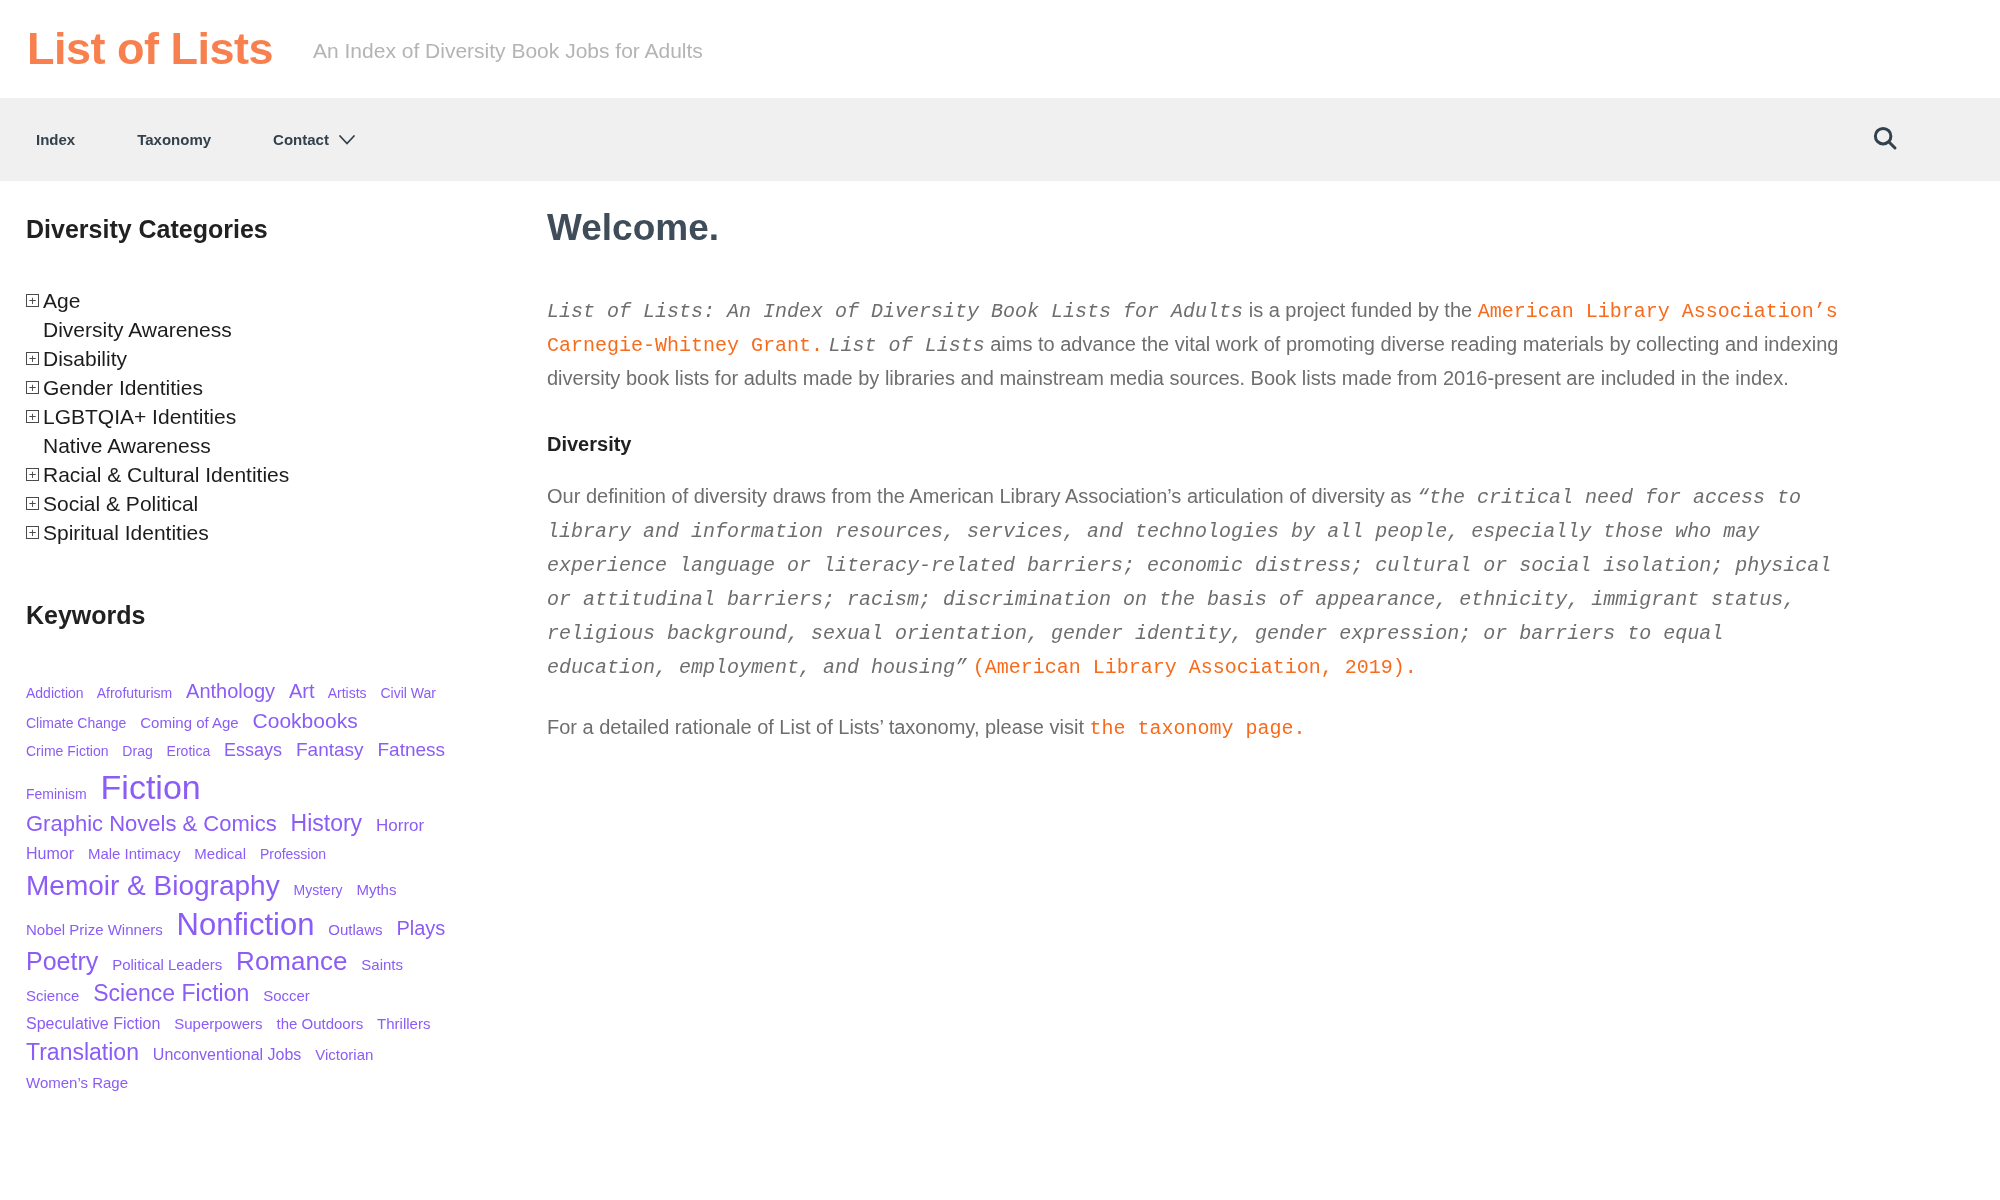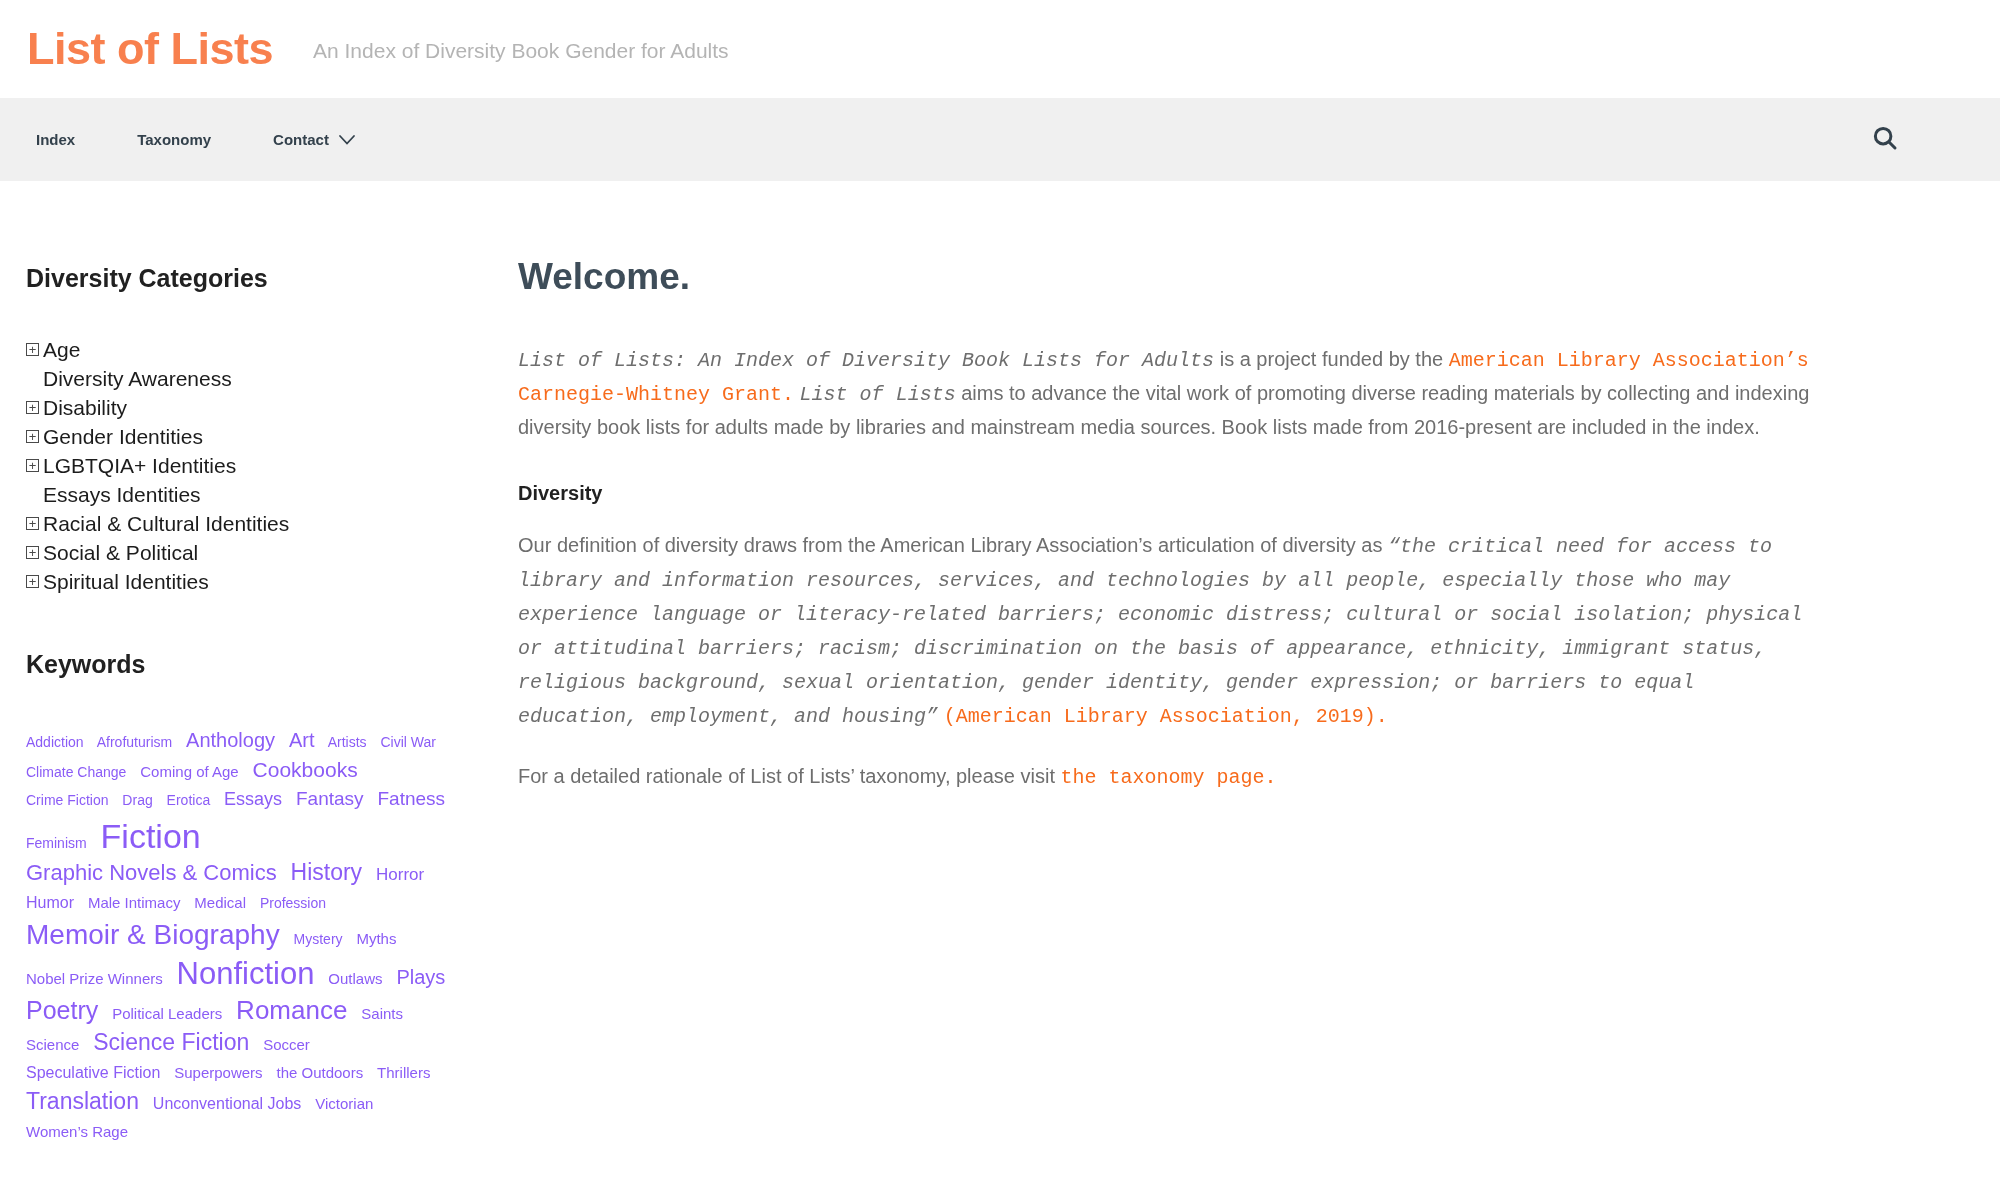--- a/index.html
+++ b/index.html
@@ -13,21 +13,21 @@
 
   
   .nav-bar { position: relative; height: 83px; background: #f0f0f0; display: flex; align-items: center; padding-left: 36px; }
   .nav-item { display: flex; align-items: center; font-size: 15px; font-weight: 700; color: #33414c;
     margin-right: 62px; cursor: pointer; }
   .nav-item .chev { margin-left: 9px; margin-top: 2px; }
   .search-btn { position: absolute; right: 98px; top: 50%; transform: translateY(-50%); cursor: pointer;
     width: 34px; height: 34px; display: flex; align-items: center; justify-content: center; }
 
   
-  .content { display: flex; padding: 75px 0 0 26px; }
+  .content { display: flex; padding: 26px 0 0 26px; gap: 29px; }
   .sidebar { width: 492px; flex-shrink: 0; }
   .main { width: 1292px; }
 
   
   .widget-title { font-size: 25px; font-weight: 700; color: #212121; margin: 8px 0 0 0; }
   .cat-list { list-style: none; margin: 46px 0 0 0; padding: 0; }
   .cat-list li { position: relative; padding-left: 17px; margin-bottom: 7px; font-size: 21px;
     line-height: 22px; color: #1c1c1c; cursor: pointer; }
   .expand-box { position: absolute; left: -17px; top: 4px; width: 13px; height: 13px;
     border: 1px solid #4a4a4a; display: inline-block; }
@@ -44,21 +44,21 @@
   .main p { font-size: 20px; line-height: 33px; color: #6e6e6e; margin: 0 0 27px 0; }
   .seg-normal { font-style: normal; }
   .seg-italic { font-style: italic; font-family: Liberation Mono, monospace; }
   .seg-link { color: #f76b1c; text-decoration: none; cursor: pointer; font-family: Liberation Mono, monospace; }
 </style>
 </head>
 <body>
 
 <header class="site-header">
   <div class="site-title">List of Lists</div>
-  <div class="site-tagline">An Index of Diversity Book Gender for Adults</div>
+  <div class="site-tagline">An Index of Diversity Book Jobs for Adults</div>
 </header>
 
 <nav class="nav-bar">
   <div id="nav-items" style="display: flex;">
       <div class="nav-item">
         <span>Index</span>
       </div>
       <div class="nav-item">
         <span>Taxonomy</span>
       </div>
@@ -82,21 +82,21 @@
 <div class="content">
 
   <aside class="sidebar">
     <h3 class="widget-title">Diversity Categories</h3>
     <ul class="cat-list" id="cat-list">
         <li><span class="expand-box"></span><span>Age</span></li>
         <li><span>Diversity Awareness</span></li>
         <li><span class="expand-box"></span><span>Disability</span></li>
         <li><span class="expand-box"></span><span>Gender Identities</span></li>
         <li><span class="expand-box"></span><span>LGBTQIA+ Identities</span></li>
-        <li><span>Essays Identities</span></li>
+        <li><span>Native Awareness</span></li>
         <li><span class="expand-box"></span><span>Racial &amp; Cultural Identities</span></li>
         <li><span class="expand-box"></span><span>Social &amp; Political</span></li>
         <li><span class="expand-box"></span><span>Spiritual Identities</span></li>
       </ul>
 
     <h3 class="widget-title kw-title">Keywords</h3>
     <div class="tag-cloud" id="tag-cloud"><span class="tag" style="font-size: 14px;">Addiction</span> <span class="tag" style="font-size: 14px;">Afrofuturism</span> <span class="tag" style="font-size: 20px;">Anthology</span> <span class="tag" style="font-size: 20px;">Art</span> <span class="tag" style="font-size: 14px;">Artists</span> <span class="tag" style="font-size: 14px;">Civil War</span> <span class="tag" style="font-size: 14px;">Climate Change</span> <span class="tag" style="font-size: 15px;">Coming of Age</span> <span class="tag" style="font-size: 21px;">Cookbooks</span> <span class="tag" style="font-size: 14px;">Crime Fiction</span> <span class="tag" style="font-size: 14px;">Drag</span> <span class="tag" style="font-size: 14px;">Erotica</span> <span class="tag" style="font-size: 18px;">Essays</span> <span class="tag" style="font-size: 19px;">Fantasy</span> <span class="tag" style="font-size: 19px;">Fatness</span> <span class="tag" style="font-size: 14px;">Feminism</span> <span class="tag" style="font-size: 34px;">Fiction</span> <span class="tag" style="font-size: 22px;">Graphic Novels &amp; Comics</span> <span class="tag" style="font-size: 23px;">History</span> <span class="tag" style="font-size: 17px;">Horror</span> <span class="tag" style="font-size: 16px;">Humor</span> <span class="tag" style="font-size: 15px;">Male Intimacy</span> <span class="tag" style="font-size: 15px;">Medical</span> <span class="tag" style="font-size: 14px;">Profession</span> <span class="tag" style="font-size: 28px;">Memoir &amp; Biography</span> <span class="tag" style="font-size: 14px;">Mystery</span> <span class="tag" style="font-size: 15px;">Myths</span> <span class="tag" style="font-size: 15px;">Nobel Prize Winners</span> <span class="tag" style="font-size: 31px;">Nonfiction</span> <span class="tag" style="font-size: 15px;">Outlaws</span> <span class="tag" style="font-size: 20px;">Plays</span> <span class="tag" style="font-size: 25px;">Poetry</span> <span class="tag" style="font-size: 15px;">Political Leaders</span> <span class="tag" style="font-size: 26px;">Romance</span> <span class="tag" style="font-size: 15px;">Saints</span> <span class="tag" style="font-size: 15px;">Science</span> <span class="tag" style="font-size: 23px;">Science Fiction</span> <span class="tag" style="font-size: 15px;">Soccer</span> <span class="tag" style="font-size: 16px;">Speculative Fiction</span> <span class="tag" style="font-size: 15px;">Superpowers</span> <span class="tag" style="font-size: 15px;">the Outdoors</span> <span class="tag" style="font-size: 15px;">Thrillers</span> <span class="tag" style="font-size: 23px;">Translation</span> <span class="tag" style="font-size: 16px;">Unconventional Jobs</span> <span class="tag" style="font-size: 15px;">Victorian</span> <span class="tag" style="font-size: 15px;">Women’s Rage</span> </div>
   </aside>
 
   <main class="main">

